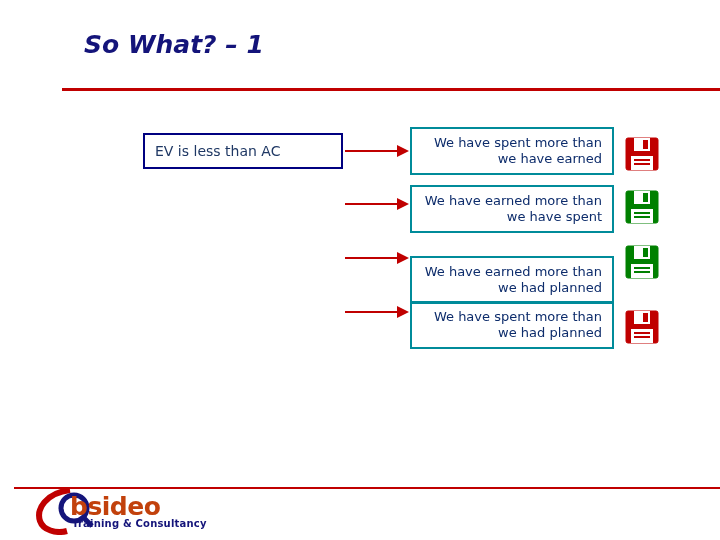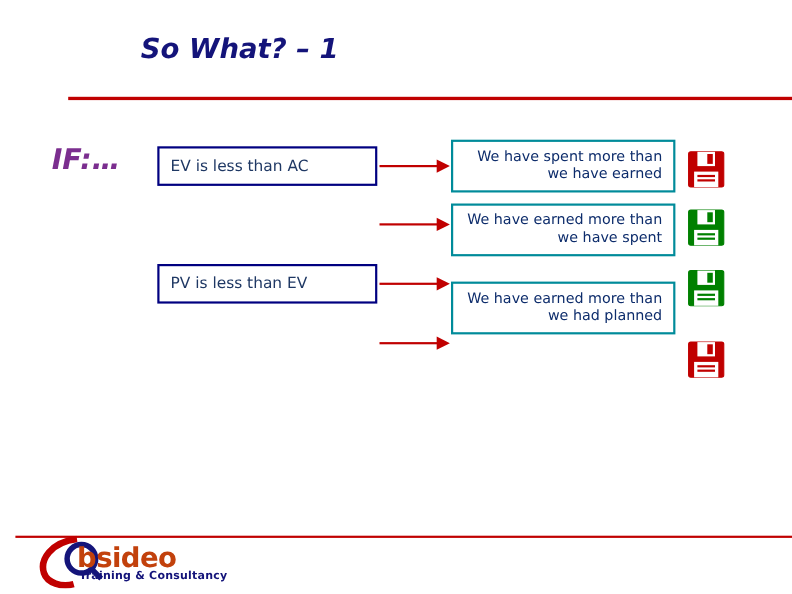--- a/index.html
+++ b/index.html
@@ -24,21 +24,20 @@
     position: absolute;
     left: 84px;
     top: 30px;
     font-family: "DejaVu Sans", sans-serif;
     font-size: 25px;
     font-weight: bold;
     font-style: italic;
     color: #14147A;
     letter-spacing: 0px;
     white-space: nowrap;
-    margin-left: 44px;
   }
   .title-rule {
     position: absolute;
     left: 62px;
     top: 88px;
     width: 658px;
     height: 3px;
     background: #C00000;
   }
   .if-label {
@@ -151,21 +150,20 @@
   }
 </style>
 </head>
 <body>
 
 <div class="slide">
 
   <div class="title">So What? – 1</div>
   <div class="title-rule"></div>
 
-  <div class="if-label">IF:…</div>
 
   <div class="box left" style="top:133px">
     <span class="txt">EV is less than AC</span>
   </div>
   <div class="arrow" style="top:145px">
     <div class="shaft"></div>
       <div class="head"></div>
   </div>
   <div class="box right" style="top:127px">
     <span class="txt">We have spent more than we have earned</span>
@@ -192,23 +190,20 @@
     <svg width="34" height="34" viewBox="0 0 34 34">
       <rect x="1" y="1" width="32" height="32" rx="2" fill="#008000" stroke="#008000"></rect>
       <rect x="9" y="1" width="16" height="13" fill="#ffffff"></rect>
       <rect x="18" y="3" width="5" height="9" fill="#008000"></rect>
       <rect x="6" y="19" width="22" height="14" fill="#ffffff"></rect>
       <rect x="9" y="22" width="16" height="2" fill="#008000"></rect>
       <rect x="9" y="26" width="16" height="2" fill="#008000"></rect>
     </svg>
   </div>
 
-  <div class="box left" style="top:240px">
-    <span class="txt">PV is less than EV</span>
-  </div>
   <div class="arrow" style="top:252px">
     <div class="shaft"></div>
       <div class="head"></div>
   </div>
   <div class="box right" style="top:256px">
     <span class="txt">We have earned more than we had planned</span>
   </div>
   <div class="disk" style="top:245px">
     <svg width="34" height="34" viewBox="0 0 34 34">
       <rect x="1" y="1" width="32" height="32" rx="2" fill="#008000" stroke="#008000"></rect>
@@ -216,20 +211,23 @@
       <rect x="18" y="3" width="5" height="9" fill="#008000"></rect>
       <rect x="6" y="19" width="22" height="14" fill="#ffffff"></rect>
       <rect x="9" y="22" width="16" height="2" fill="#008000"></rect>
       <rect x="9" y="26" width="16" height="2" fill="#008000"></rect>
     </svg>
   </div>
 
   <div class="arrow" style="top:306px">
     <div class="shaft"></div>
       <div class="head"></div>
+  </div>
+  <div class="box right" style="top:301px">
+    <span class="txt">We have spent more than we had planned</span>
   </div>
   <div class="disk" style="top:310px">
     <svg width="34" height="34" viewBox="0 0 34 34">
       <rect x="1" y="1" width="32" height="32" rx="2" fill="#C00000" stroke="#C00000"></rect>
       <rect x="9" y="1" width="16" height="13" fill="#ffffff"></rect>
       <rect x="18" y="3" width="5" height="9" fill="#C00000"></rect>
       <rect x="6" y="19" width="22" height="14" fill="#ffffff"></rect>
       <rect x="9" y="22" width="16" height="2" fill="#C00000"></rect>
       <rect x="9" y="26" width="16" height="2" fill="#C00000"></rect>
     </svg>

